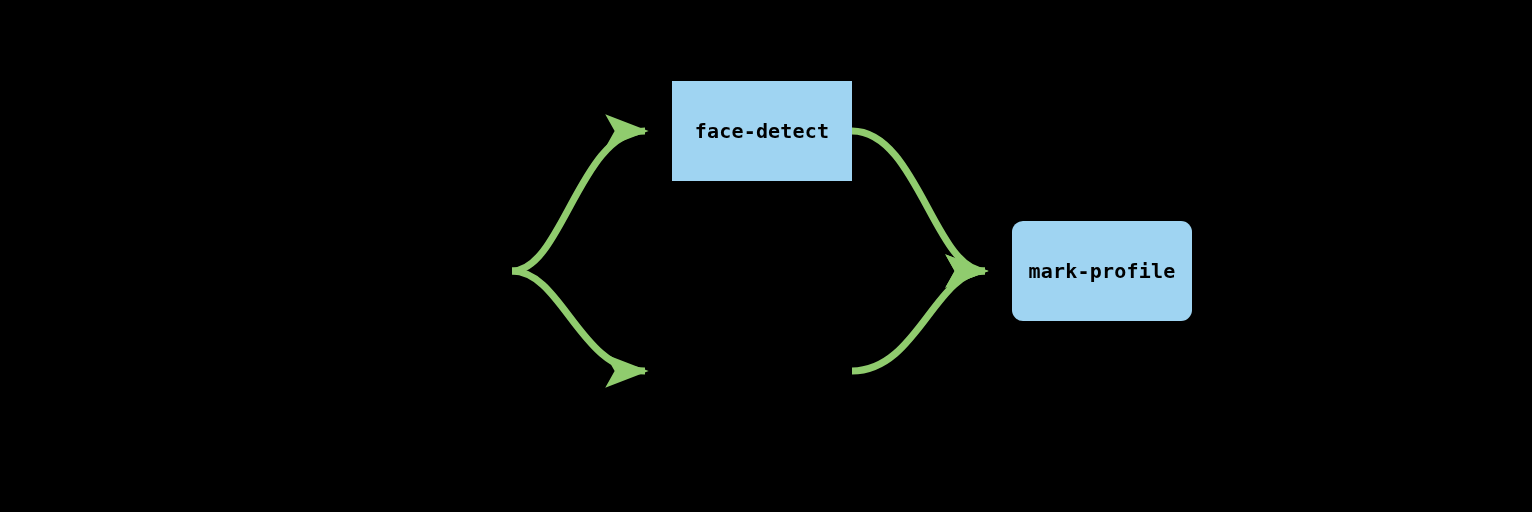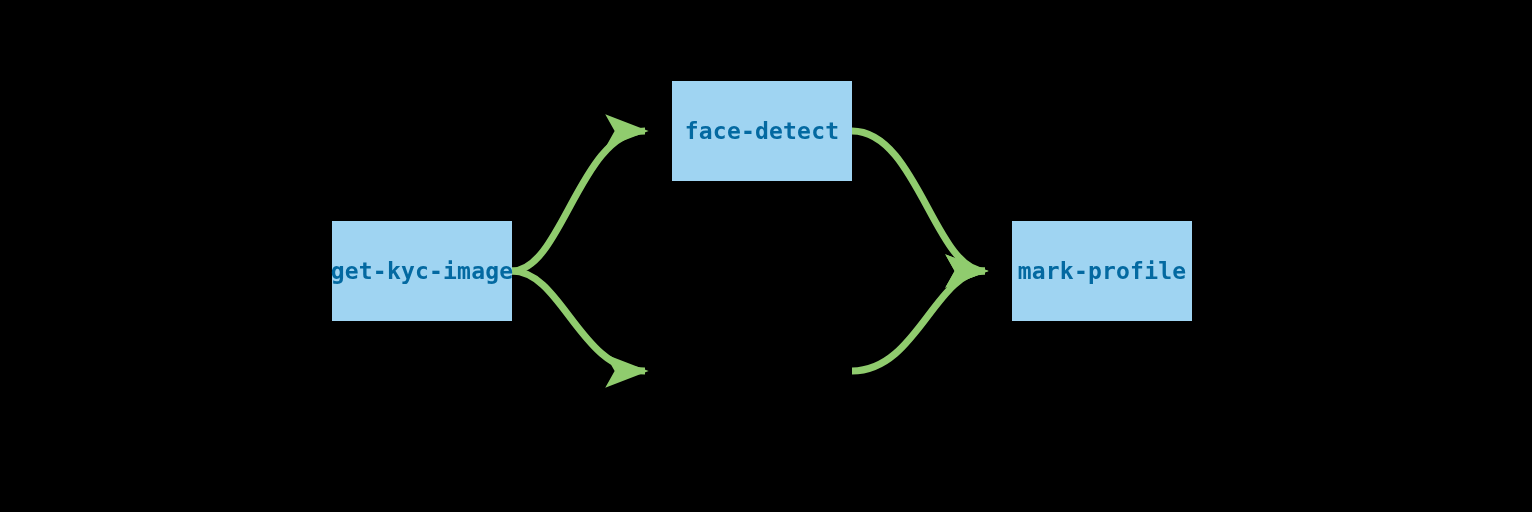--- a/index.html
+++ b/index.html
@@ -27,31 +27,31 @@
     width: 180px;
     height: 100px;
     background: #9fd4f2;
     display: flex;
     align-items: center;
     justify-content: center;
     box-sizing: border-box;
   }
   .node-label {
     font-family: "DejaVu Sans Mono", "Liberation Mono", monospace;
-    font-size: 23px;
+    font-size: 20px;
     font-weight: bold;
-    color: #0369a1;
+    color: #000000;
     letter-spacing: 0.2px;
     line-height: 1;
     white-space: nowrap;
   }
   #node-get-kyc-image { left: 332px; top: 221px; }
   #node-face-detect   { left: 672px; top: 81px;  }
   #node-face-match    { left: 672px; top: 321px; }
-  #node-mark-profile  { left: 1012px; top: 221px; }
+  #node-mark-profile  { left: 1012px; top: 221px; border-radius: 11px; }
 </style>
 </head>
 <body>
 
 <div id="canvas">
 
   <svg id="edges" viewBox="0 0 1532 512" width="1532" height="512" xmlns="http://www.w3.org/2000/svg">
     <defs>
       <marker id="arrow" viewBox="0 0 12 10" refX="11" refY="5" markerWidth="6.2" markerHeight="5.2" orient="auto-start-reverse" markerUnits="strokeWidth">
         <path d="M 0 0.4 L 12 5 L 0 9.6 L 2.6 5 Z" fill="#90cc6e"></path>
@@ -62,23 +62,20 @@
       <path d="M 512 271 C 562 271, 580 131, 645 131" marker-end="url(#arrow)"></path>
 
       <path d="M 512 271 C 562 271, 580 371, 645 371" marker-end="url(#arrow)"></path>
 
       <path d="M 852 131 C 917 131, 935 271, 985 271" marker-end="url(#arrow)"></path>
 
       <path d="M 852 371 C 917 371, 935 271, 985 271" marker-end="url(#arrow)"></path>
     </g>
   </svg>
 
-  <div class="node" id="node-get-kyc-image">
-    <span class="node-label">get-kyc-image</span>
-  </div>
 
   <div class="node" id="node-face-detect">
     <span class="node-label">face-detect</span>
   </div>
 
 
   <div class="node" id="node-mark-profile">
     <span class="node-label">mark-profile</span>
   </div>
 

